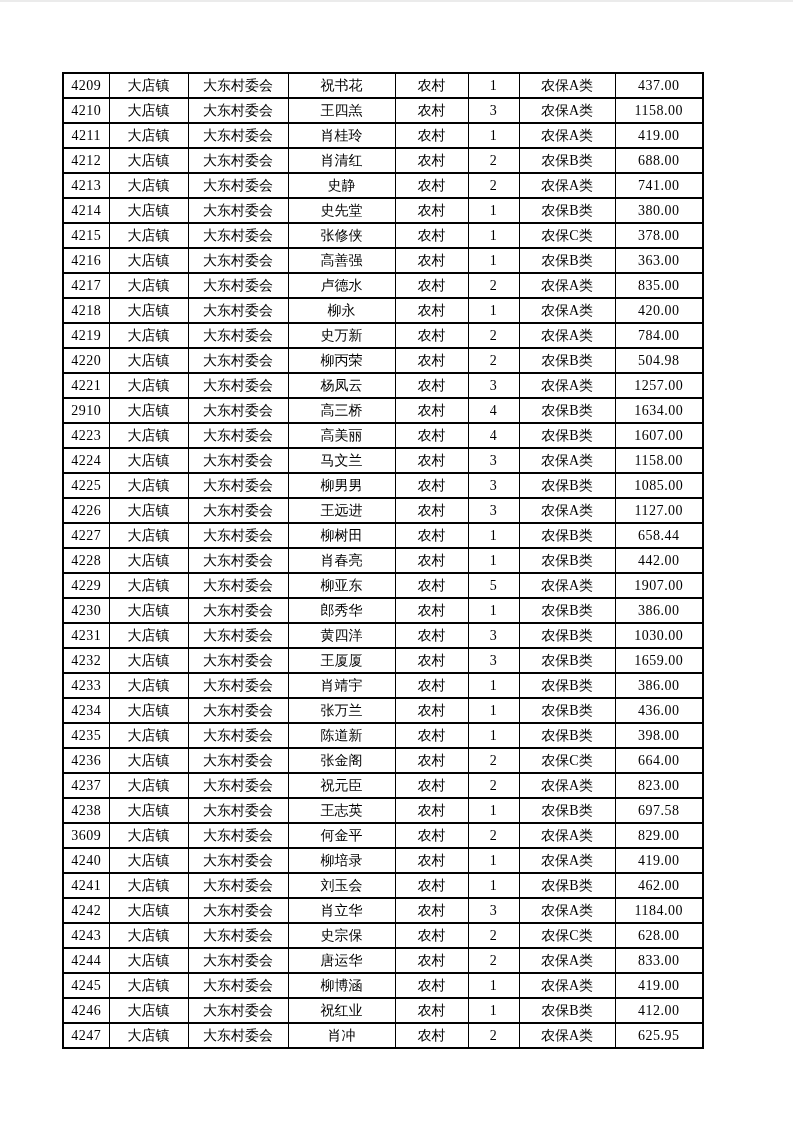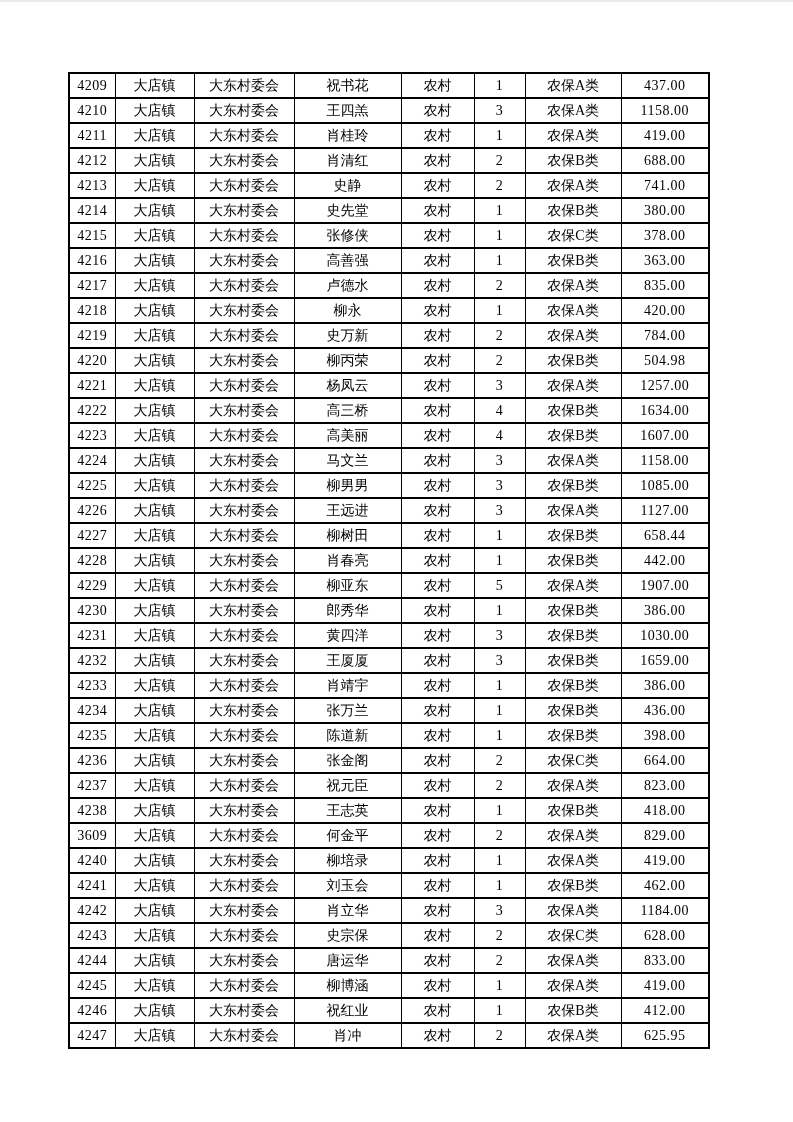--- a/index.html
+++ b/index.html
@@ -15,21 +15,21 @@
     font-family: "Liberation Serif", "DejaVu Serif", serif;
   }
   .page-top-edge {
     position: absolute;
     left: 0; top: 0;
     width: 793px; height: 2px;
     background: #ebebeb;
   }
   table.roster {
     position: absolute;
-    left: 68px;
+    left: 62px;
     top: 72px;
     width: 640px;
     border-collapse: collapse;
     table-layout: fixed;
     border: 2px solid #000000;
     font-family: Liberation Serif, serif;
   }
   table.roster td {
     border: 1px solid #000000;
     border-top-width: 2px;
@@ -189,21 +189,21 @@
         <td class="col-0">4221</td>
         <td class="col-1">大店镇</td>
         <td class="col-2">大东村委会</td>
         <td class="col-3">杨凤云</td>
         <td class="col-4">农村</td>
         <td class="col-5">3</td>
         <td class="col-6">农保A类</td>
         <td class="col-7">1257.00</td>
       </tr>
       <tr>
-        <td class="col-0">4222</td>
+        <td class="col-0">2910</td>
         <td class="col-1">大店镇</td>
         <td class="col-2">大东村委会</td>
         <td class="col-3">高三桥</td>
         <td class="col-4">农村</td>
         <td class="col-5">4</td>
         <td class="col-6">农保B类</td>
         <td class="col-7">1634.00</td>
       </tr>
       <tr>
         <td class="col-0">4223</td>
@@ -356,21 +356,21 @@
         <td class="col-7">823.00</td>
       </tr>
       <tr>
         <td class="col-0">4238</td>
         <td class="col-1">大店镇</td>
         <td class="col-2">大东村委会</td>
         <td class="col-3">王志英</td>
         <td class="col-4">农村</td>
         <td class="col-5">1</td>
         <td class="col-6">农保B类</td>
-        <td class="col-7">418.00</td>
+        <td class="col-7">697.58</td>
       </tr>
       <tr>
         <td class="col-0">3609</td>
         <td class="col-1">大店镇</td>
         <td class="col-2">大东村委会</td>
         <td class="col-3">何金平</td>
         <td class="col-4">农村</td>
         <td class="col-5">2</td>
         <td class="col-6">农保A类</td>
         <td class="col-7">829.00</td>

